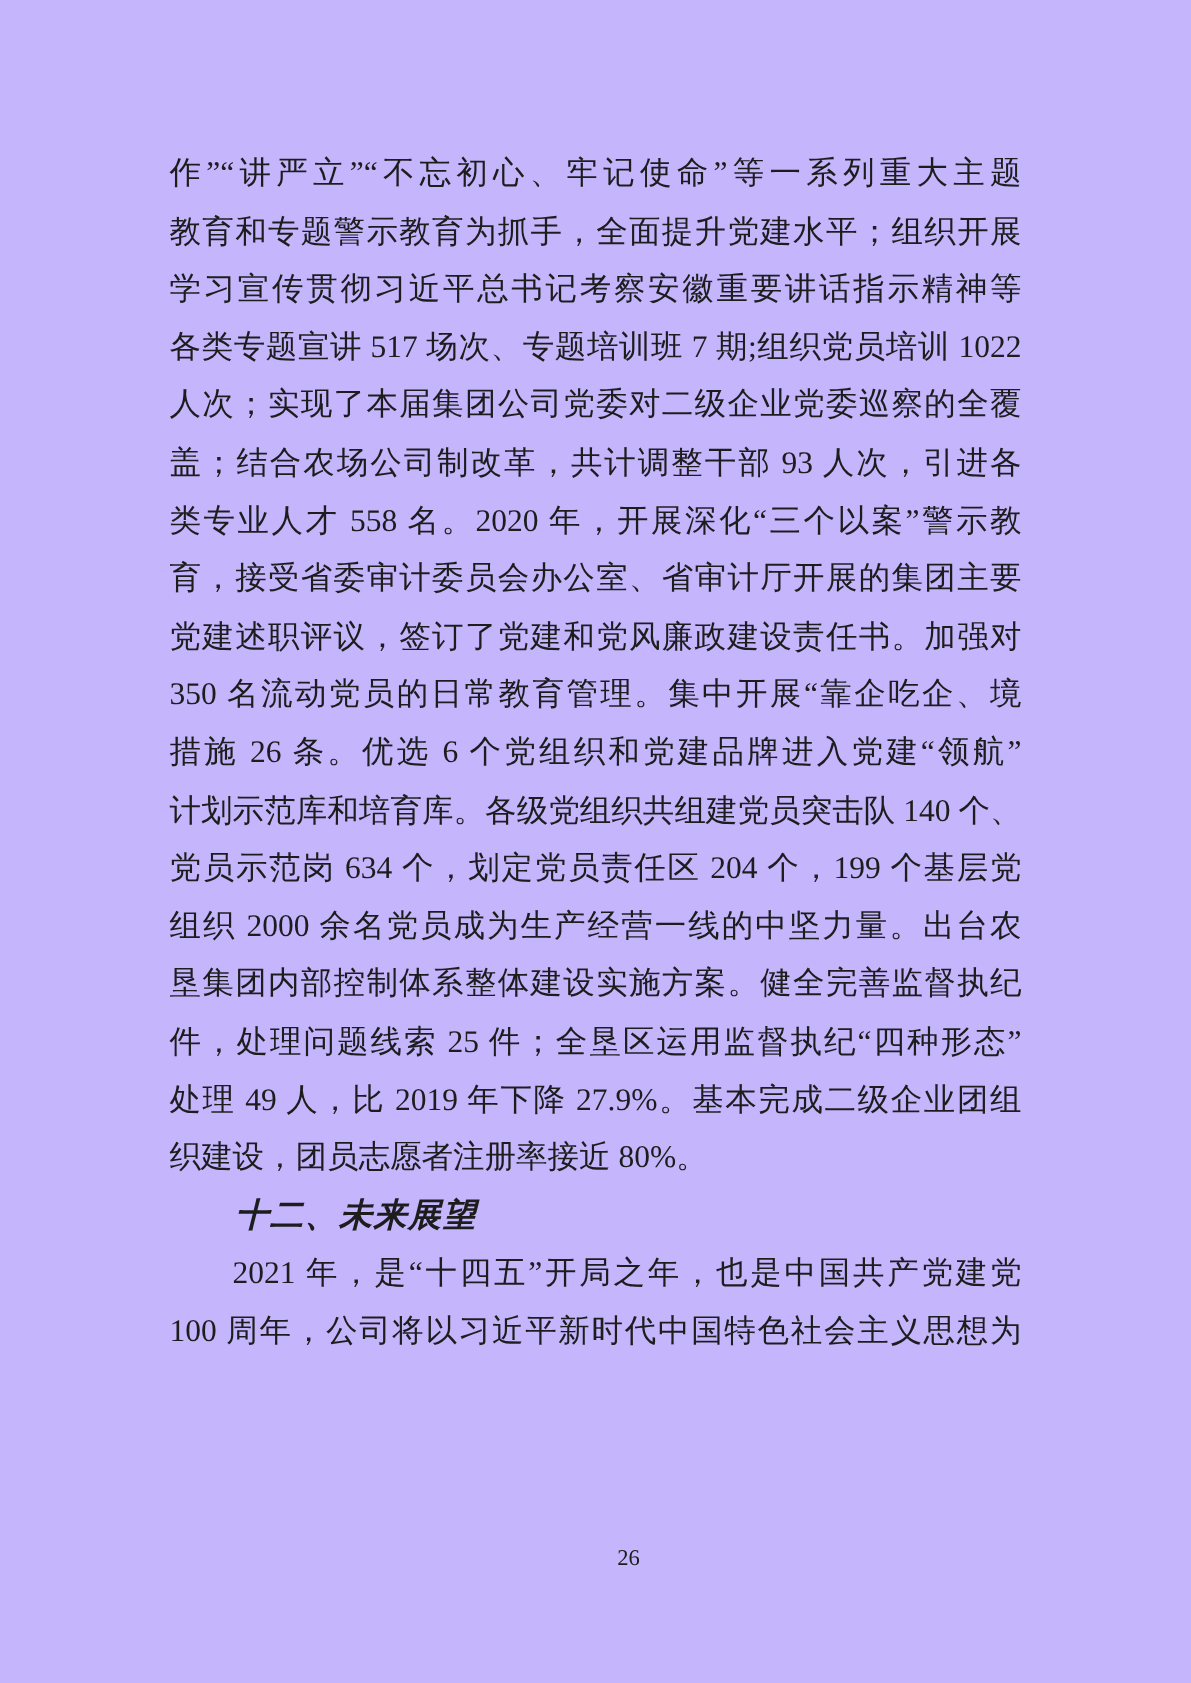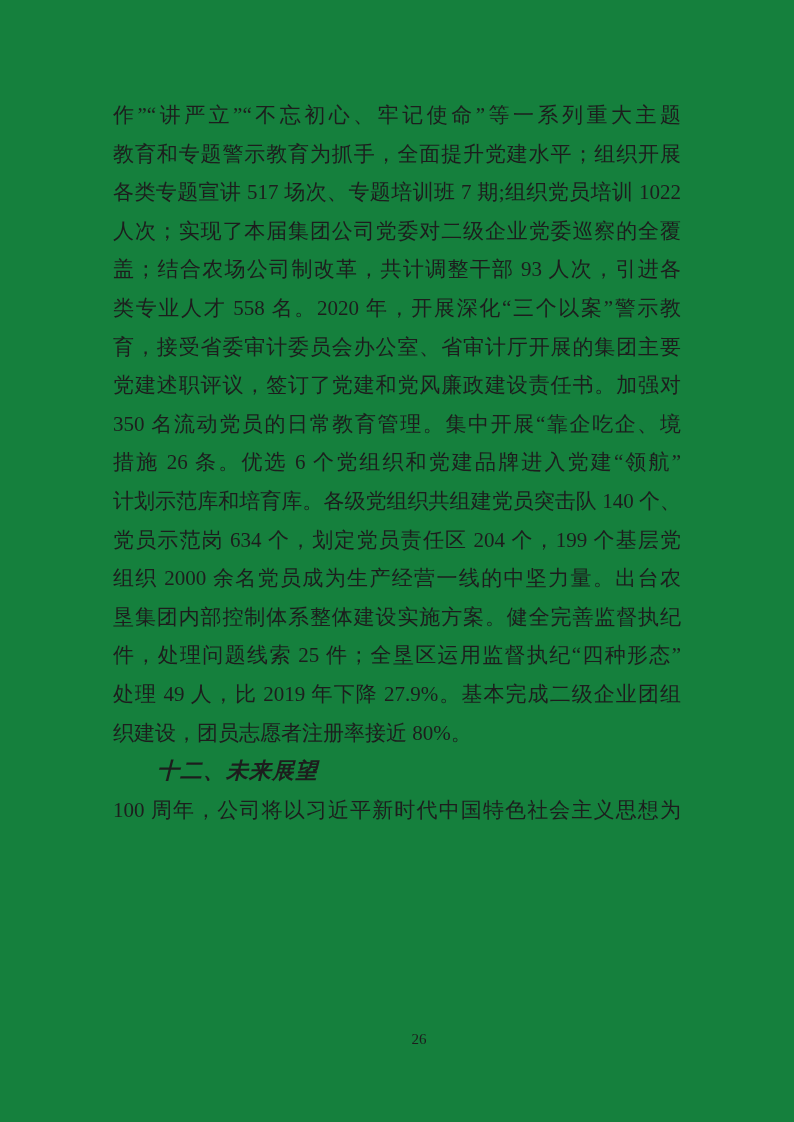--- a/index.html
+++ b/index.html
@@ -1,20 +1,20 @@
 <!DOCTYPE html>
 <html><head>
 <meta charset="utf-8">
 <style>
   html, body { margin: 0; padding: 0; background: #ffffff; }
   .page {
     position: relative;
     width: 794px;
     height: 1122px;
-    background: #15803d;
+    background: #c4b5fd;
     overflow: hidden;
     font-family: "Liberation Serif", "DejaVu Serif", serif;
     color: #1d1d1d;
   }
   .content {
     position: absolute;
     left: 113px;
     top: 96px;
     width: 568px;
     font-size: 21px;
@@ -52,35 +52,37 @@
     margin-left: 22px;
   }
 </style>
 </head>
 <body>
 
 <div class="page">
   <div class="content">
     <div class="line">作”“讲严立”“不忘初心、牢记使命”等一系列重大主题</div>
     <div class="line">教育和专题警示教育为抓手，全面提升党建水平；组织开展</div>
+    <div class="line">学习宣传贯彻习近平总书记考察安徽重要讲话指示精神等</div>
     <div class="line">各类专题宣讲 517 场次、专题培训班 7 期;组织党员培训 1022</div>
     <div class="line">人次；实现了本届集团公司党委对二级企业党委巡察的全覆</div>
     <div class="line">盖；结合农场公司制改革，共计调整干部 93 人次，引进各</div>
     <div class="line">类专业人才 558 名。2020 年，开展深化“三个以案”警示教</div>
     <div class="line">育，接受省委审计委员会办公室、省审计厅开展的集团主要</div>
     <div class="line">党建述职评议，签订了党建和党风廉政建设责任书。加强对</div>
     <div class="line">350 名流动党员的日常教育管理。集中开展“靠企吃企、境</div>
     <div class="line">措施 26 条。优选 6 个党组织和党建品牌进入党建“领航”</div>
     <div class="line">计划示范库和培育库。各级党组织共组建党员突击队 140 个、</div>
     <div class="line">党员示范岗 634 个，划定党员责任区 204 个，199 个基层党</div>
     <div class="line">组织 2000 余名党员成为生产经营一线的中坚力量。出台农</div>
     <div class="line">垦集团内部控制体系整体建设实施方案。健全完善监督执纪</div>
     <div class="line">件，处理问题线索 25 件；全垦区运用监督执纪“四种形态”</div>
     <div class="line">处理 49 人，比 2019 年下降 27.9%。基本完成二级企业团组</div>
     <div class="line line--end">织建设，团员志愿者注册率接近 80%。</div>
 
     <div class="heading">十二、未来展望</div>
 
+    <div class="line line--indent">2021 年，是“十四五”开局之年，也是中国共产党建党</div>
     <div class="line">100 周年，公司将以习近平新时代中国特色社会主义思想为</div>
   </div>
 
   <div class="page-number">26</div>
 </div>
 
 </body></html>

